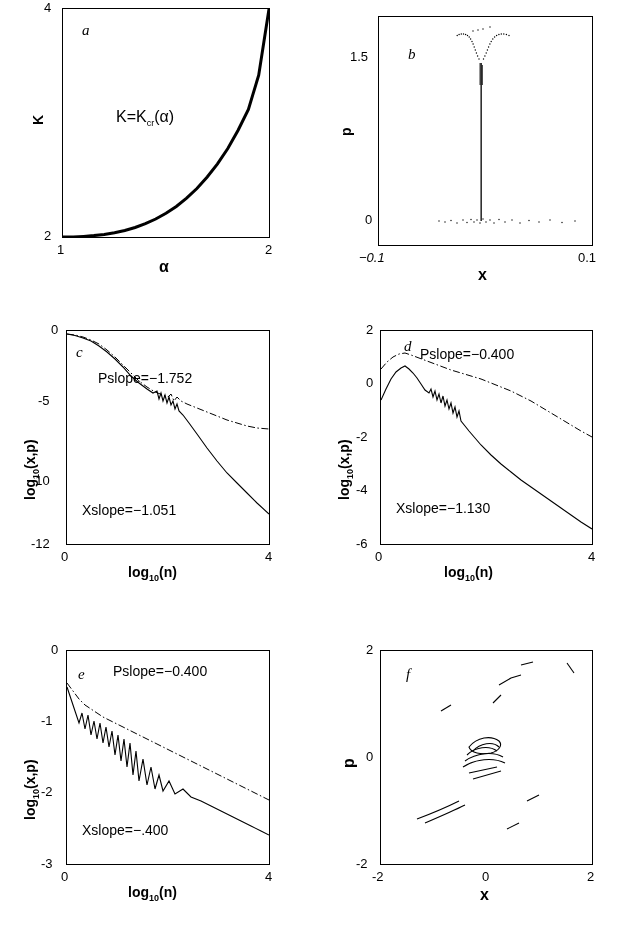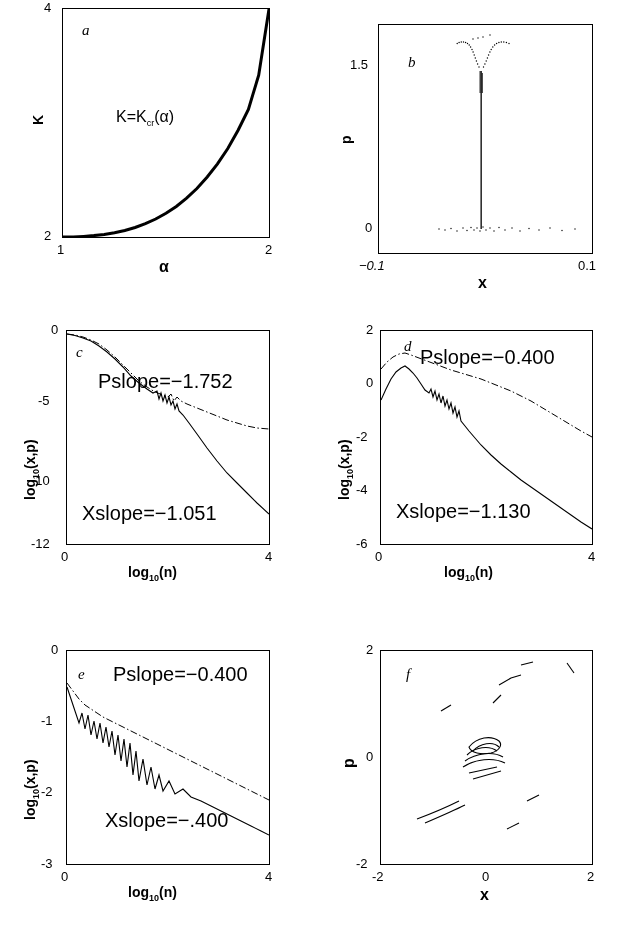--- a/index.html
+++ b/index.html
@@ -4,21 +4,21 @@
 <style>
   html,body{margin:0;padding:0;background:#ffffff;}
   body{width:617px;height:931px;font-family:"Liberation Sans",sans-serif;color:#000;}
   .page{position:relative;width:617px;height:931px;overflow:hidden;}
   .panel{position:absolute;}
   .axes{position:absolute;border:1px solid #000;background:#fff;box-sizing:border-box;}
   svg{display:block;}
   .ticklbl{position:absolute;font-size:13px;font-family:"Liberation Sans",sans-serif;white-space:nowrap;}
   .axtitle{position:absolute;font-size:14px;font-weight:bold;white-space:nowrap;}
   .panel-letter{position:absolute;font-style:italic;font-size:15px;font-family:"Liberation Serif",serif;}
-  .ann{position:absolute;font-size:20px;white-space:nowrap;}
+  .ann{position:absolute;font-size:14px;white-space:nowrap;}
   .rot{transform-origin:0 0;}
   sub{font-size:9px;}
 </style>
 </head>
 <body>
 
 <div class="page">
 
   <div class="panel" style="left:0px;top:0px;width:300px;height:280px;">
     <div class="axes" style="left:62px;top:8px;width:208px;height:230px;">
@@ -31,21 +31,21 @@
     <div class="ticklbl" style="left:57px;top:242px;">1</div>
     <div class="ticklbl" style="left:265px;top:242px;">2</div>
     <div class="axtitle rot" style="left:30px;top:125px;transform:rotate(-90deg);">K</div>
     <div class="axtitle" style="left:159px;top:258px;font-size:16px;">α</div>
     <div class="panel-letter" style="left:82px;top:22px;">a</div>
     <div class="ann" style="left:116px;top:108px;font-size:16px;">
       <span>K=K</span><sub>cr</sub><span>(α)</span>
     </div>
   </div>
 
-  <div class="panel" style="left:310px;top:16px;width:307px;height:280px;">
+  <div class="panel" style="left:310px;top:8px;width:307px;height:280px;">
     <div class="axes" style="left:68px;top:8px;width:215px;height:230px;">
       <svg width="213" height="228" viewBox="0 0 213 228">
         <g fill="#000">
 
           <rect x="101.5" y="46" width="1.3" height="158"></rect>
 
           <rect x="100.6" y="46" width="0.9" height="22"></rect>
           <rect x="102.8" y="48" width="0.9" height="20"></rect>
 
           <circle cx="100" cy="42" r="0.7"></circle>
@@ -177,21 +177,21 @@
     <div class="ticklbl" style="left:51px;top:12px;">0</div>
     <div class="ticklbl" style="left:41px;top:83px;">-1</div>
     <div class="ticklbl" style="left:41px;top:154px;">-2</div>
     <div class="ticklbl" style="left:41px;top:226px;">-3</div>
     <div class="ticklbl" style="left:61px;top:239px;">0</div>
     <div class="ticklbl" style="left:265px;top:239px;">4</div>
     <div class="axtitle rot" style="left:22px;top:190px;transform:rotate(-90deg);font-size:14px;">log<sub>10</sub>(x,p)</div>
     <div class="axtitle" style="left:128px;top:254px;font-size:14px;">log<sub>10</sub>(n)</div>
     <div class="panel-letter" style="left:78px;top:36px;">e</div>
     <div class="ann" style="left:113px;top:33px;">Pslope=−0.400</div>
-    <div class="ann" style="left:82px;top:179px;margin-left:23px;">Xslope=−.400</div>
+    <div class="ann" style="left:82px;top:192px;">Xslope=−.400</div>
   </div>
 
   <div class="panel" style="left:310px;top:630px;width:307px;height:301px;">
     <div class="axes" style="left:70px;top:20px;width:213px;height:215px;">
       <svg width="211" height="213" viewBox="0 0 211 213">
         <g fill="none" stroke="#000" stroke-width="1.1">
 
           <path d="M140,14 L152,11"></path>
           <path d="M186,12 L193,22"></path>
           <path d="M118,34 L130,27 L140,24"></path>

